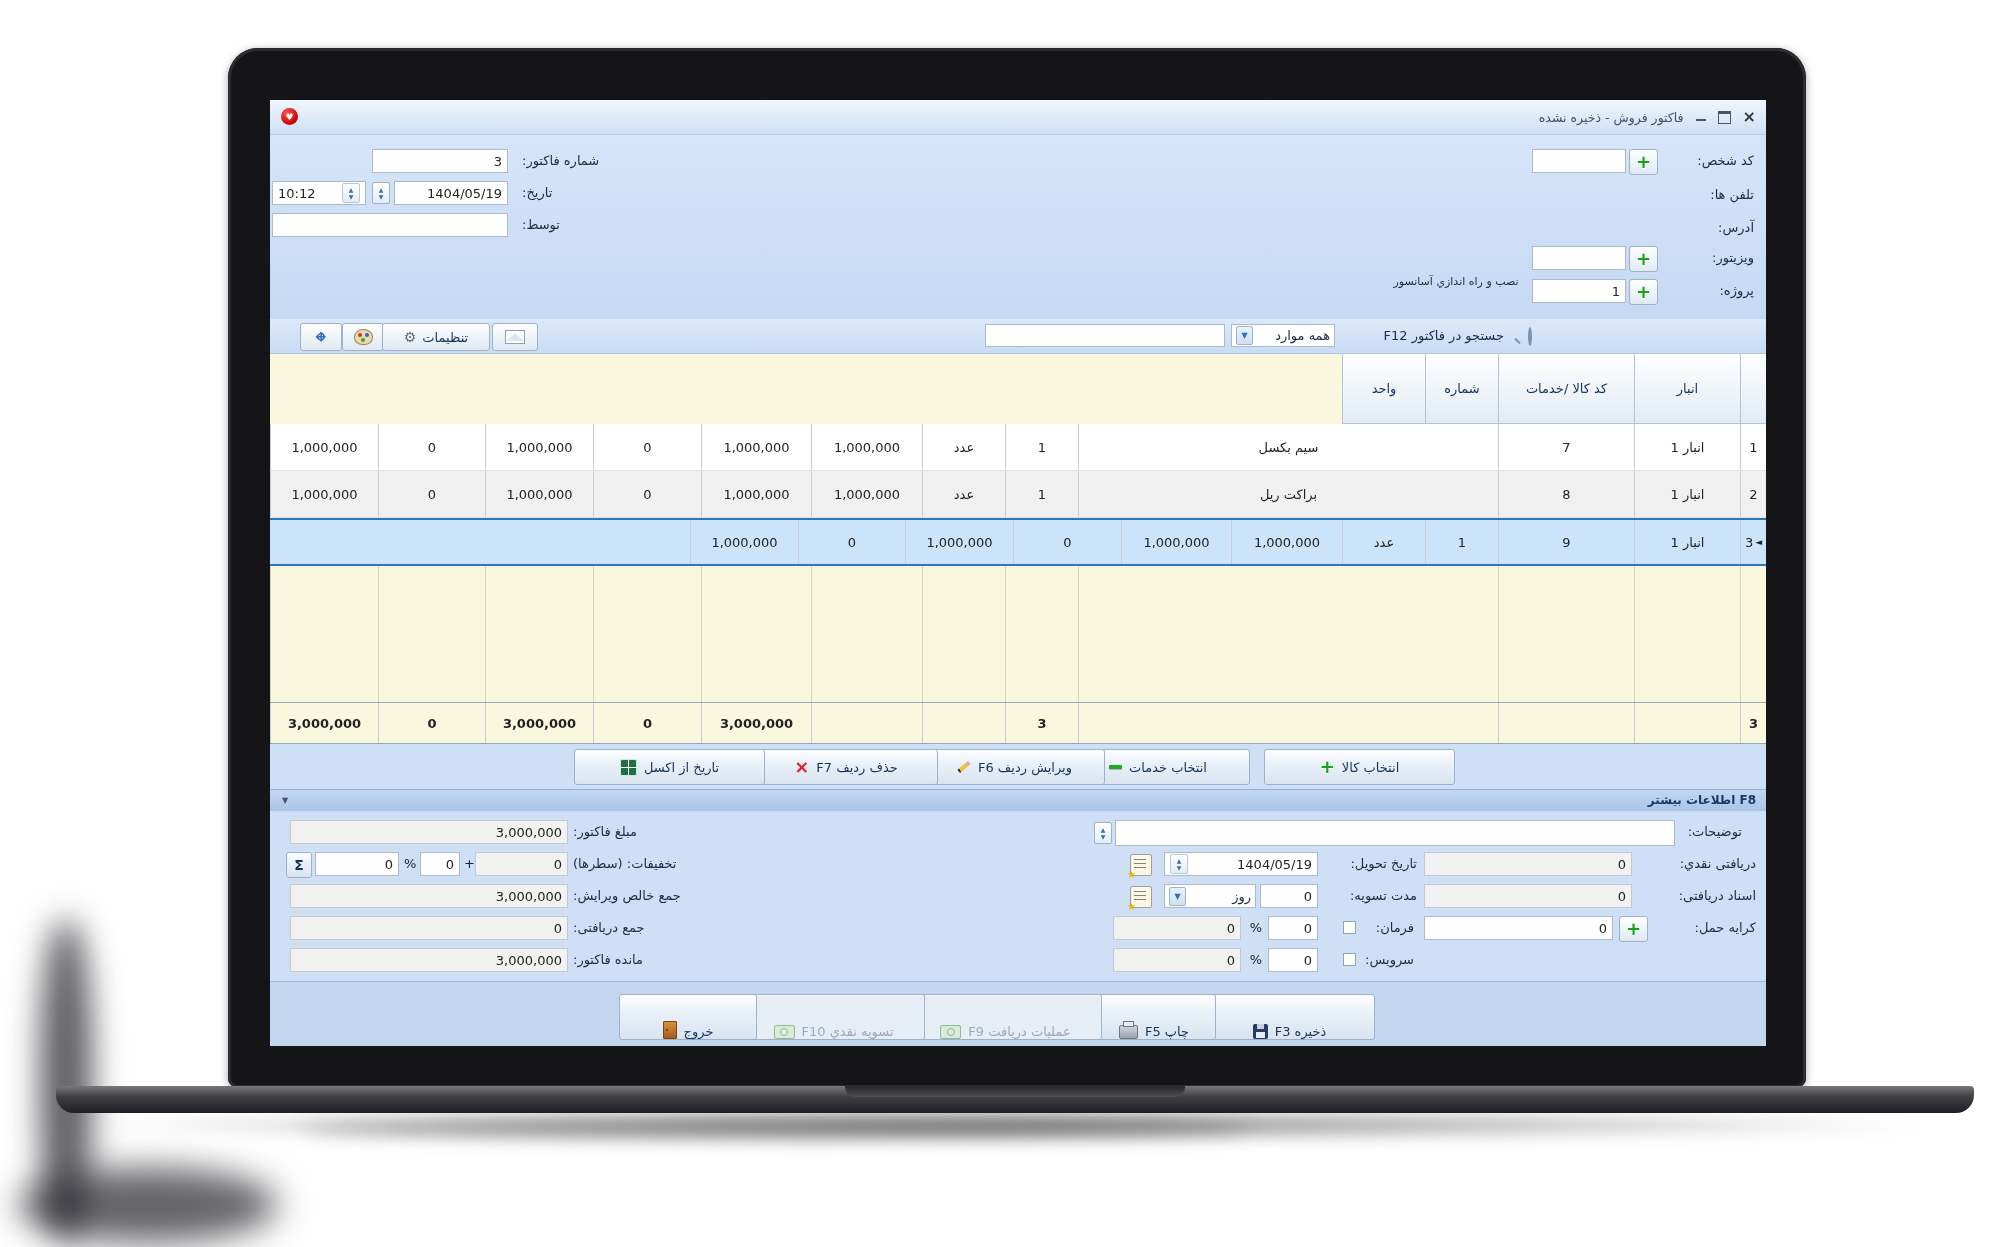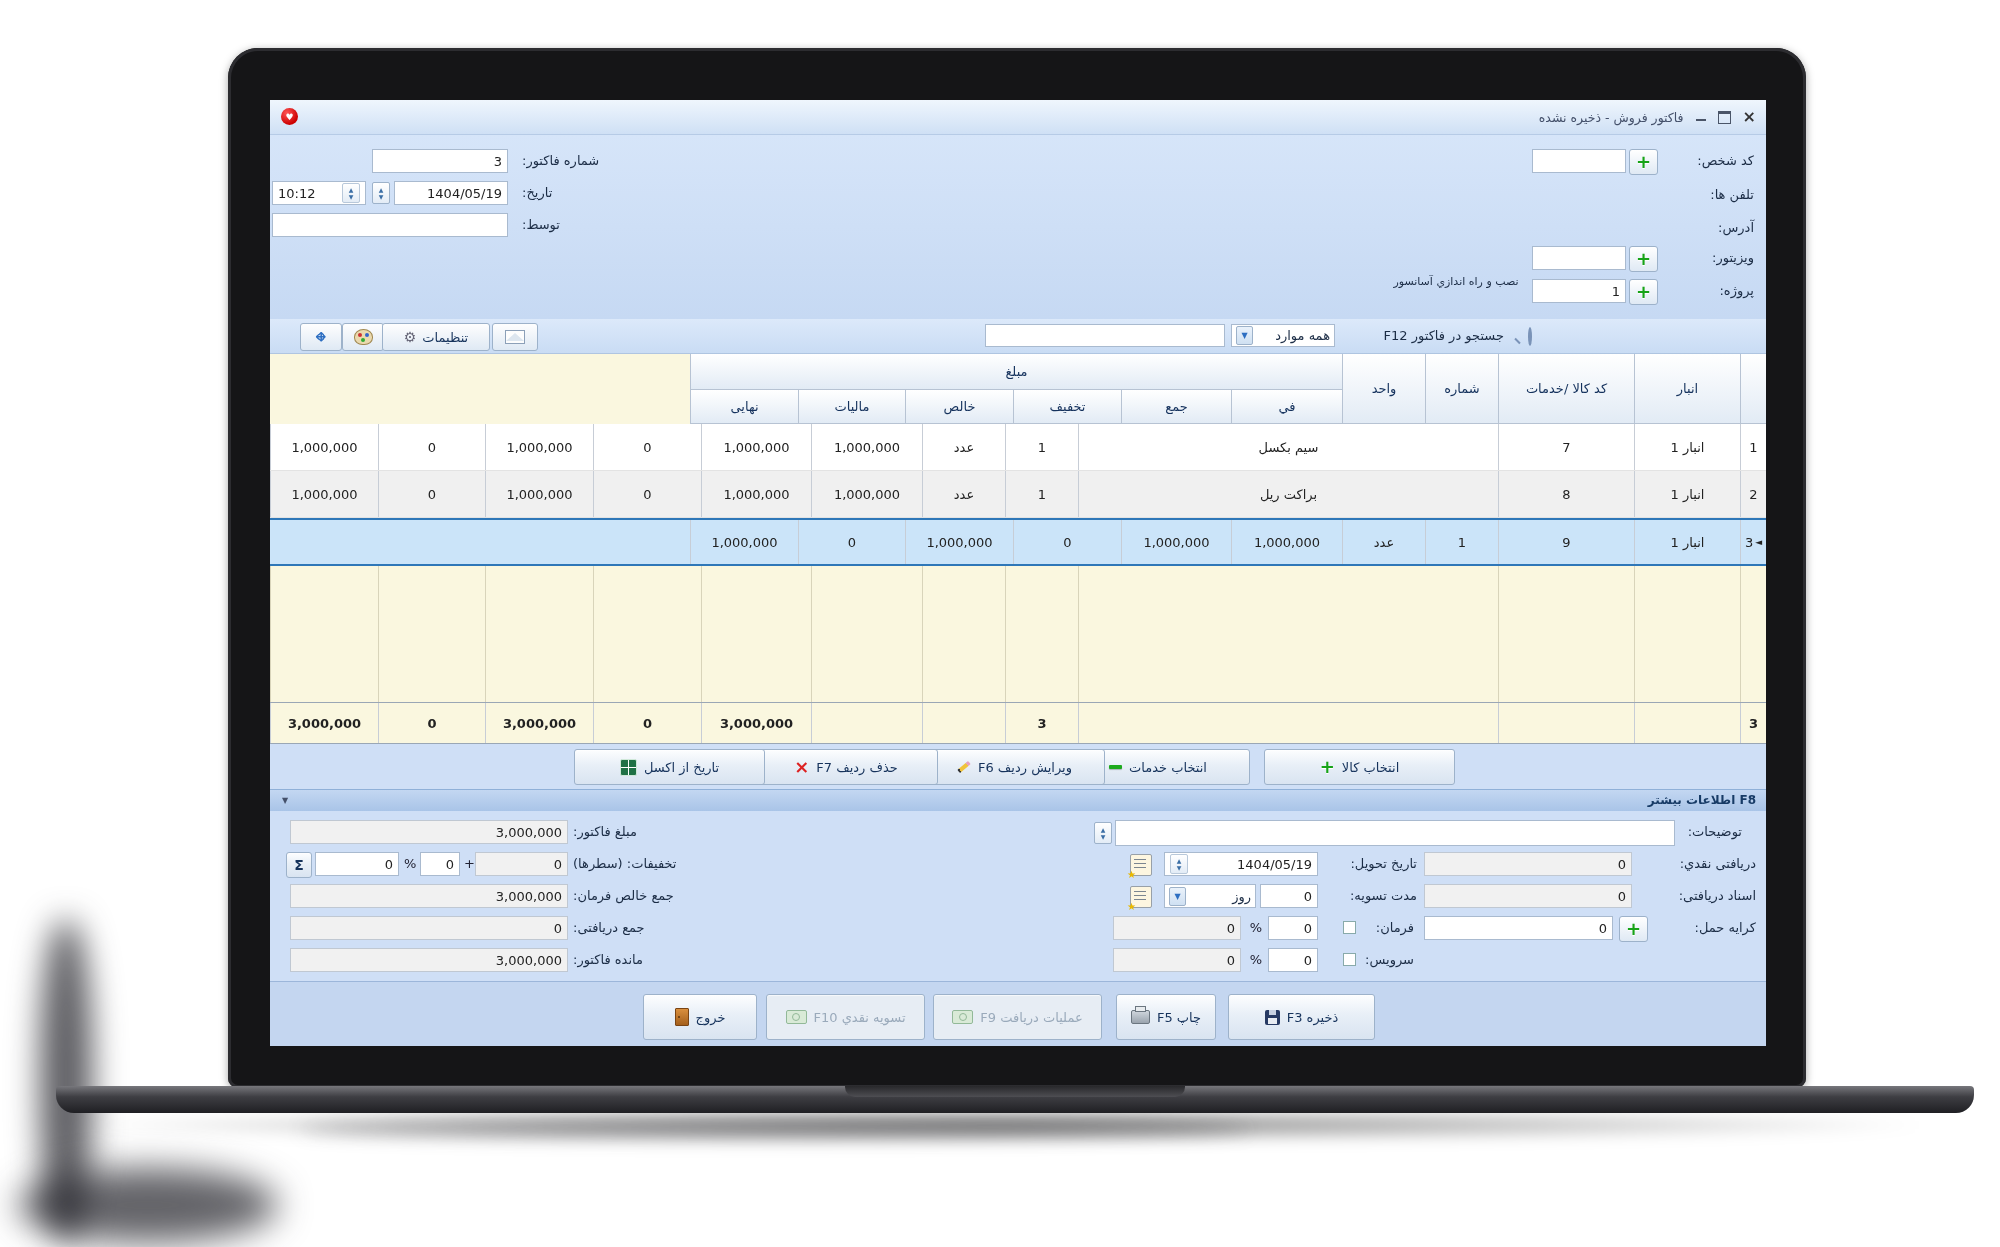--- a/index.html
+++ b/index.html
@@ -123,21 +123,21 @@
   .selmark{font-size:9px;color:#222;margin-left:2px;}
 
   
   .actions{position:relative;height:45px;background:#cfdff6;}
   .actions .btn{top:5px;height:34px;padding:0 12px;}
   .f8bar{position:relative;height:21px;background:linear-gradient(#c3d7f2,#a9c4e7);border-top:1px solid #8fb0d8;}
   .f8bar .lbl{right:10px;top:0;line-height:21px;font-weight:bold;font-size:12px;color:#173b66;}
   .f8arrow{position:absolute;left:12px;top:6px;font-size:8px;color:#44506a;}
   .infopanel{position:relative;height:170px;background:#cfdff6;}
   .footerbar{position:relative;height:70px;background:#c4d6f0;border-top:1px solid #9cb6da;}
-  .footerbar .btn{top:12px;height:44px;padding:0 0;}
+  .footerbar .btn{top:12px;height:44px;padding:0 12px;align-items:flex-end;}
   .sigma{font-weight:bold;color:#16335c;font-size:14px;}
   .num{direction:ltr;}
 </style>
 </head>
 <body>
 
 <div class="stage">
   <div class="shadow-left"></div>
   <div class="shadow-under"></div>
   <div class="shadow-blob"></div>
@@ -217,31 +217,20 @@
       <div class="inp" style="right:541px;top:5px;width:240px;height:23px;"></div>
     </div>
 
     <div class="grid">
       <div class="ghead-top">
         <div class="hcell tallh c-no"></div>
         <div class="hcell tallh c-store">انبار</div>
         <div class="hcell tallh c-code">کد کالا /خدمات</div>
         <div class="hcell tallh c-qty">شماره</div>
         <div class="hcell tallh c-unit">واحد</div>
-        <div class="amount-block">
-          <div class="hcell amount-top">مبلغ</div>
-          <div class="amount-sub">
-            <div class="hcell c-price">في</div>
-            <div class="hcell c-sum">جمع</div>
-            <div class="hcell c-disc">تخفیف</div>
-            <div class="hcell c-net">خالص</div>
-            <div class="hcell c-tax">مالیات</div>
-            <div class="hcell c-final">نهایی</div>
-          </div>
-        </div>
       </div>
 
       <div class="grow">
         <div class="gcell c-no">1</div>
         <div class="gcell c-store">انبار 1</div>
         <div class="gcell c-code num">7</div>
         <div class="gcell c-desc">سیم بکسل</div>
         <div class="gcell c-qty num">1</div>
         <div class="gcell c-unit">عدد</div>
         <div class="gcell c-price num">1,000,000</div>
@@ -352,21 +341,21 @@
           <span class="sigma">Σ</span>
         </span>
       <div class="inp num" style="left:45px;top:41px;width:84px;justify-content:flex-end;">0</div>
       <span class="pct" style="left:134px;top:41px;">%</span>
       <div class="inp num" style="left:150px;top:41px;width:40px;justify-content:flex-end;">0</div>
       <span class="pct" style="left:194px;top:41px;">+</span>
       <div class="inp ro num" style="left:205px;top:41px;width:93px;justify-content:flex-end;">0</div>
       <span class="lbl" style="left:303px;top:41px;">تخفیفات: (سطرها)</span>
 
       <div class="inp ro num" style="left:20px;top:73px;width:278px;justify-content:flex-end;">3,000,000</div>
-      <span class="lbl" style="left:303px;top:73px;">جمع خالص فرمان:</span>
+      <span class="lbl" style="left:303px;top:73px;">جمع خالص ویرایش:</span>
       <div class="inp ro num" style="left:20px;top:105px;width:278px;justify-content:flex-end;">0</div>
       <span class="lbl" style="left:303px;top:105px;">جمع دریافتی:</span>
       <div class="inp ro num" style="left:20px;top:137px;width:278px;justify-content:flex-end;">3,000,000</div>
       <span class="lbl" style="left:303px;top:137px;">مانده فاکتور:</span>
 
       <span class="lbl" style="right:24px;top:9px;">توضیحات:</span>
       <div class="inp" style="right:91px;top:9px;width:560px;height:26px;"></div>
       <span class="spin" style="position:absolute;right:654px;top:11px;"></span>
 
       <span class="lbl" style="right:10px;top:41px;">دریافتی نقدي:</span>

